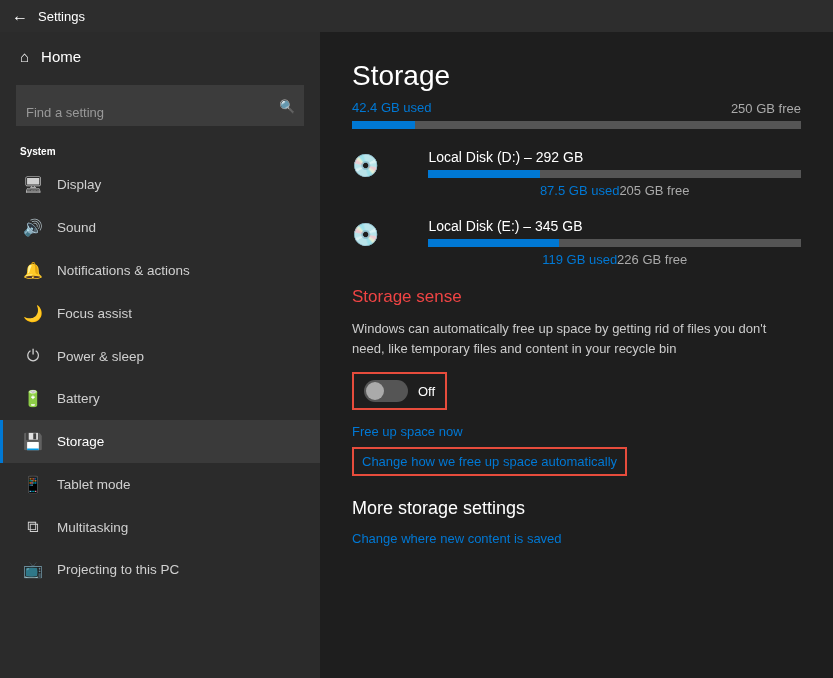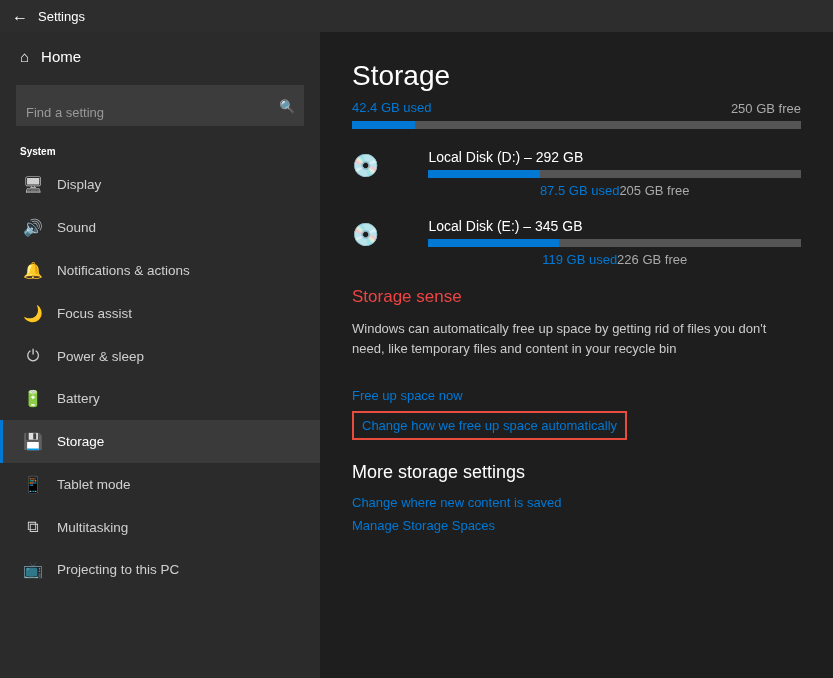--- a/index.html
+++ b/index.html
@@ -374,28 +374,33 @@
         <span class="disk-free">226 GB free</span>
       </div>
     </div>
   </div>
       </div>
 
     <div>
       <div class="section-title">Storage sense</div>
       <div class="storage-sense-desc">Windows can automatically free up space by getting rid of files you don't need, like temporary files and content in your recycle bin</div>
 
+      <div class="toggle-row">
+        <div class="toggle-switch">
+          <div class="knob"></div>
+        </div>
+        <span class="toggle-label">Off</span>
+      </div>
       <br>
 
       <a class="content-link">Free up space now</a>
       <a class="content-link highlighted">Change how we free up space automatically</a>
     </div>
 
     <div>
       <div class="more-storage-title">More storage settings</div>
       <div id="more-links">
           <a class="content-link">Change where new content is saved</a>
-          <a class="content-link">Manage Storage Spaces</a>
         </div>
     </div>
 
   </div>
 </div>
 
 </body></html>

